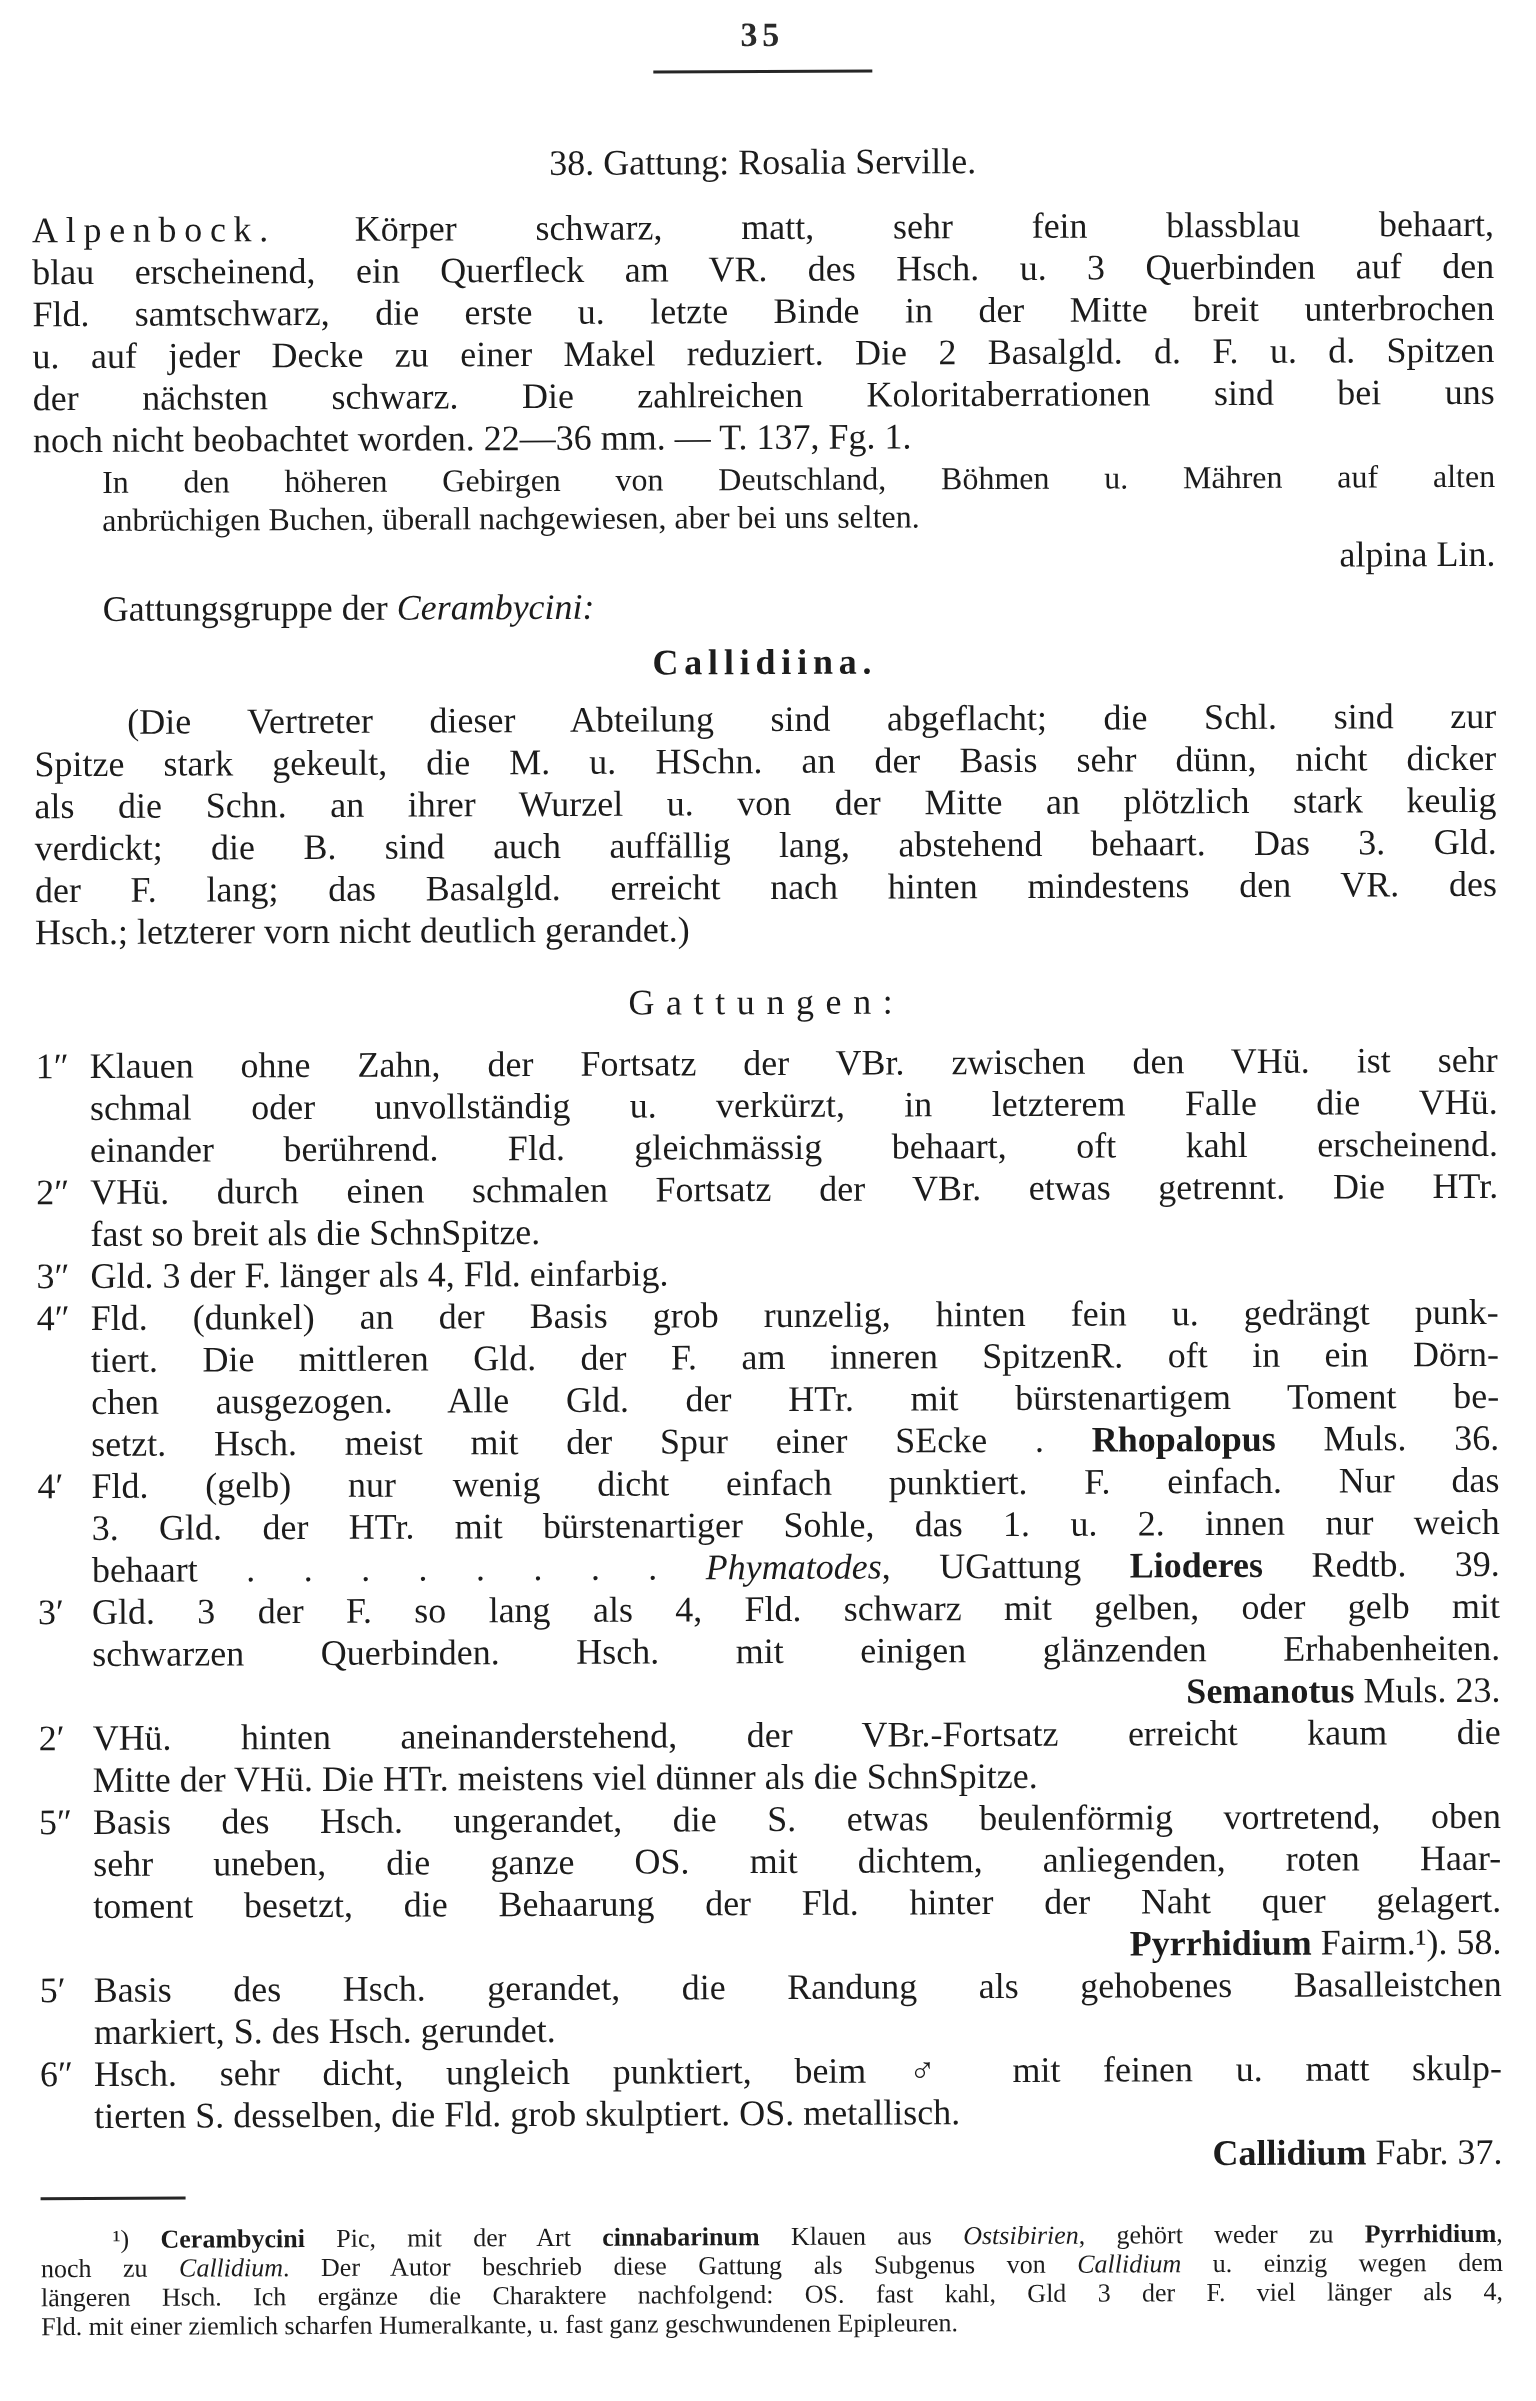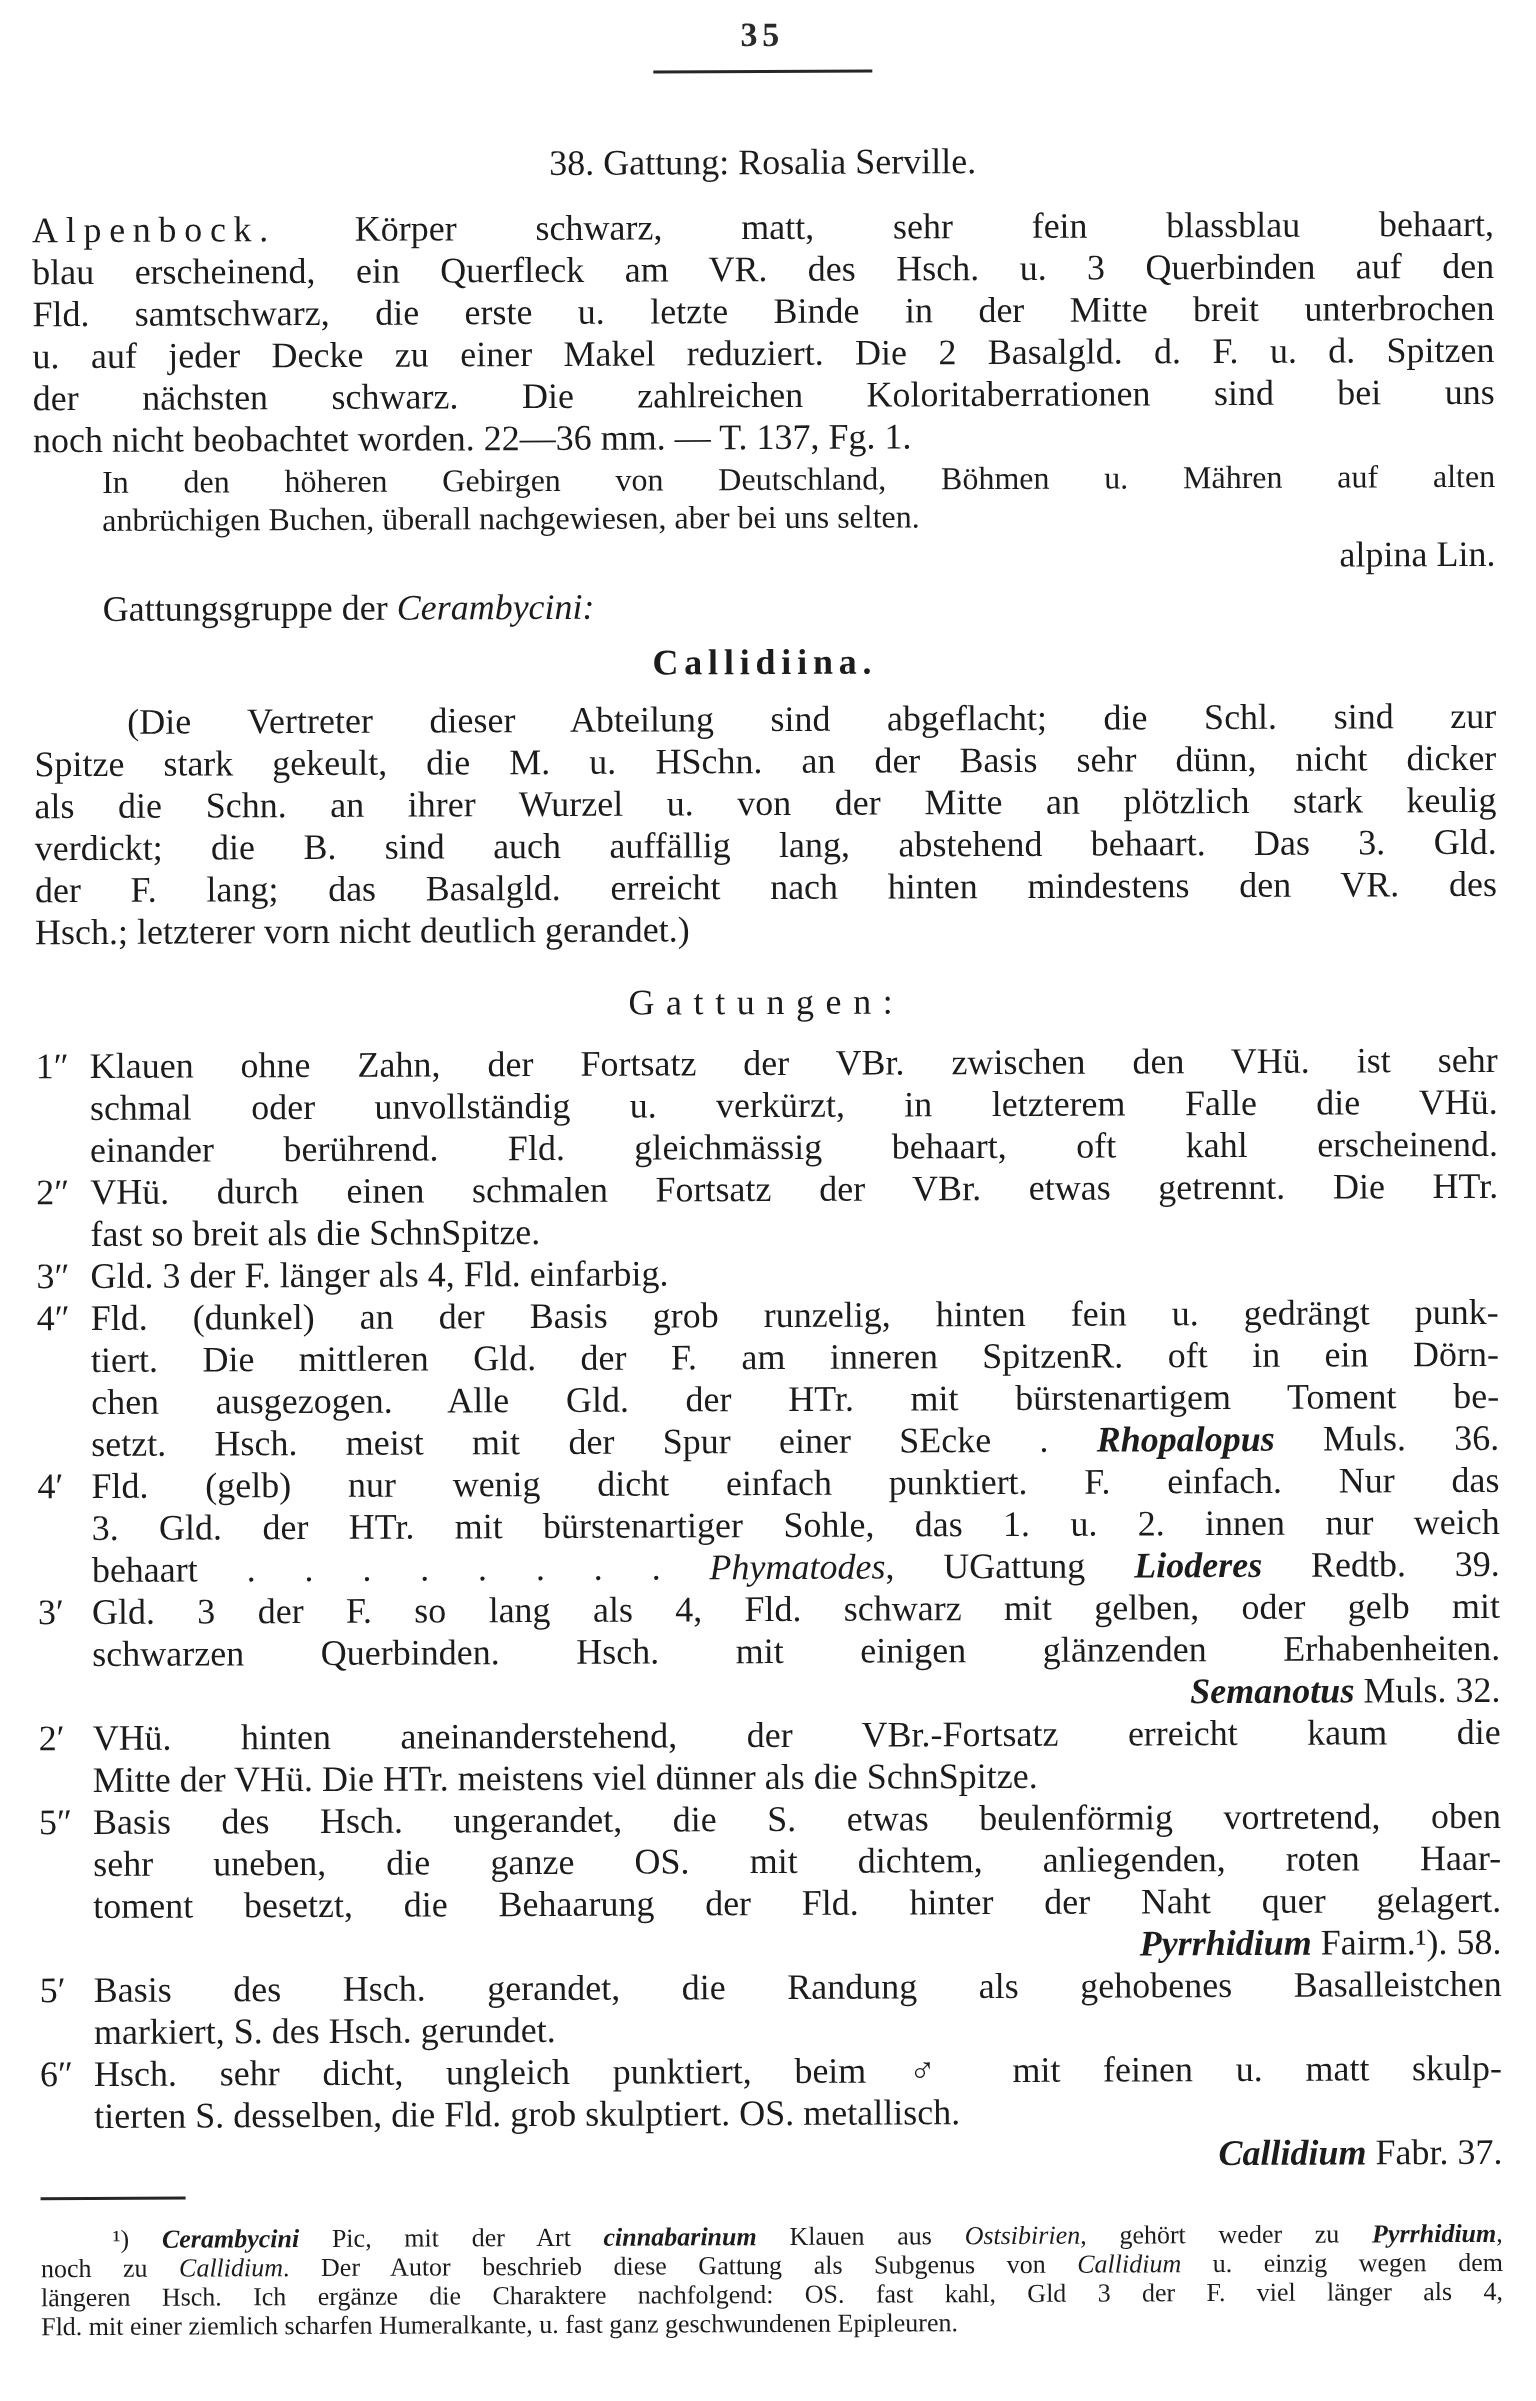--- a/index.html
+++ b/index.html
@@ -27,21 +27,21 @@
   .block{font-size:36px;line-height:42px;}
   .line{text-align:justify;}
   .line.j{text-align-last:justify;}
   .line.l{text-align-last:left;}
   .line.r{text-align:right;text-align-last:right;}
   .line.c{text-align:center;text-align-last:center;}
   .line.ind{text-indent:93px;}
   .f-n{}
   .f-b{font-weight:normal;}
   .f-i{font-style:italic;}
-  .f-bi{font-weight:bold;font-style:italic;}
+  .f-bi{font-weight:bold;}
   .f-sp{letter-spacing:7.7px;}
   .b-heading{margin-top:68px;}
   .b-para1{margin-top:23px;}
   .b-habitat{margin-top:1.9px;margin-left:69px;font-size:32px;line-height:38px;}
   .b-alpina{margin-top:0;}
   .b-gruppe{margin-top:7.7px;margin-left:69px;}
   .b-callidiina{margin-top:13.5px;font-weight:bold;letter-spacing:5.8px;}
   .b-para2{margin-top:15.4px;}
   .b-gattungen{margin-top:31px;letter-spacing:11.6px;}
   .key{position:relative;padding-left:54px;}
@@ -129,21 +129,21 @@
           <div class="line j"><span class="f-n">Fld. (gelb) nur wenig dicht einfach punktiert. F. einfach. Nur das</span></div>
           <div class="line j"><span class="f-n">3. Gld. der HTr. mit bürstenartiger Sohle, das 1. u. 2. innen nur weich</span></div>
           <div class="line j"><span class="f-n">behaart . . . . . . . . </span><span class="f-i">Phymatodes</span><span class="f-n">, UGattung </span><span class="f-bi">Lioderes</span><span class="f-n"> Redtb. 39.</span></div>
         </div>
       </div>
       <div class="block key">
         <span class="marker">3′</span>
         <div class="key-body">
           <div class="line j"><span class="f-n">Gld. 3 der F. so lang als 4, Fld. schwarz mit gelben, oder gelb mit</span></div>
           <div class="line j"><span class="f-n">schwarzen Querbinden. Hsch. mit einigen glänzenden Erhabenheiten.</span></div>
-          <div class="line r"><span class="f-bi">Semanotus</span><span class="f-n"> Muls. 32.</span></div>
+          <div class="line r"><span class="f-bi">Semanotus</span><span class="f-n"> Muls. 23.</span></div>
         </div>
       </div>
       <div class="block key">
         <span class="marker">2′</span>
         <div class="key-body">
           <div class="line j"><span class="f-n">VHü. hinten aneinanderstehend, der VBr.-Fortsatz erreicht kaum die</span></div>
           <div class="line l"><span class="f-n">Mitte der VHü. Die HTr. meistens viel dünner als die SchnSpitze.</span></div>
         </div>
       </div>
       <div class="block key">

